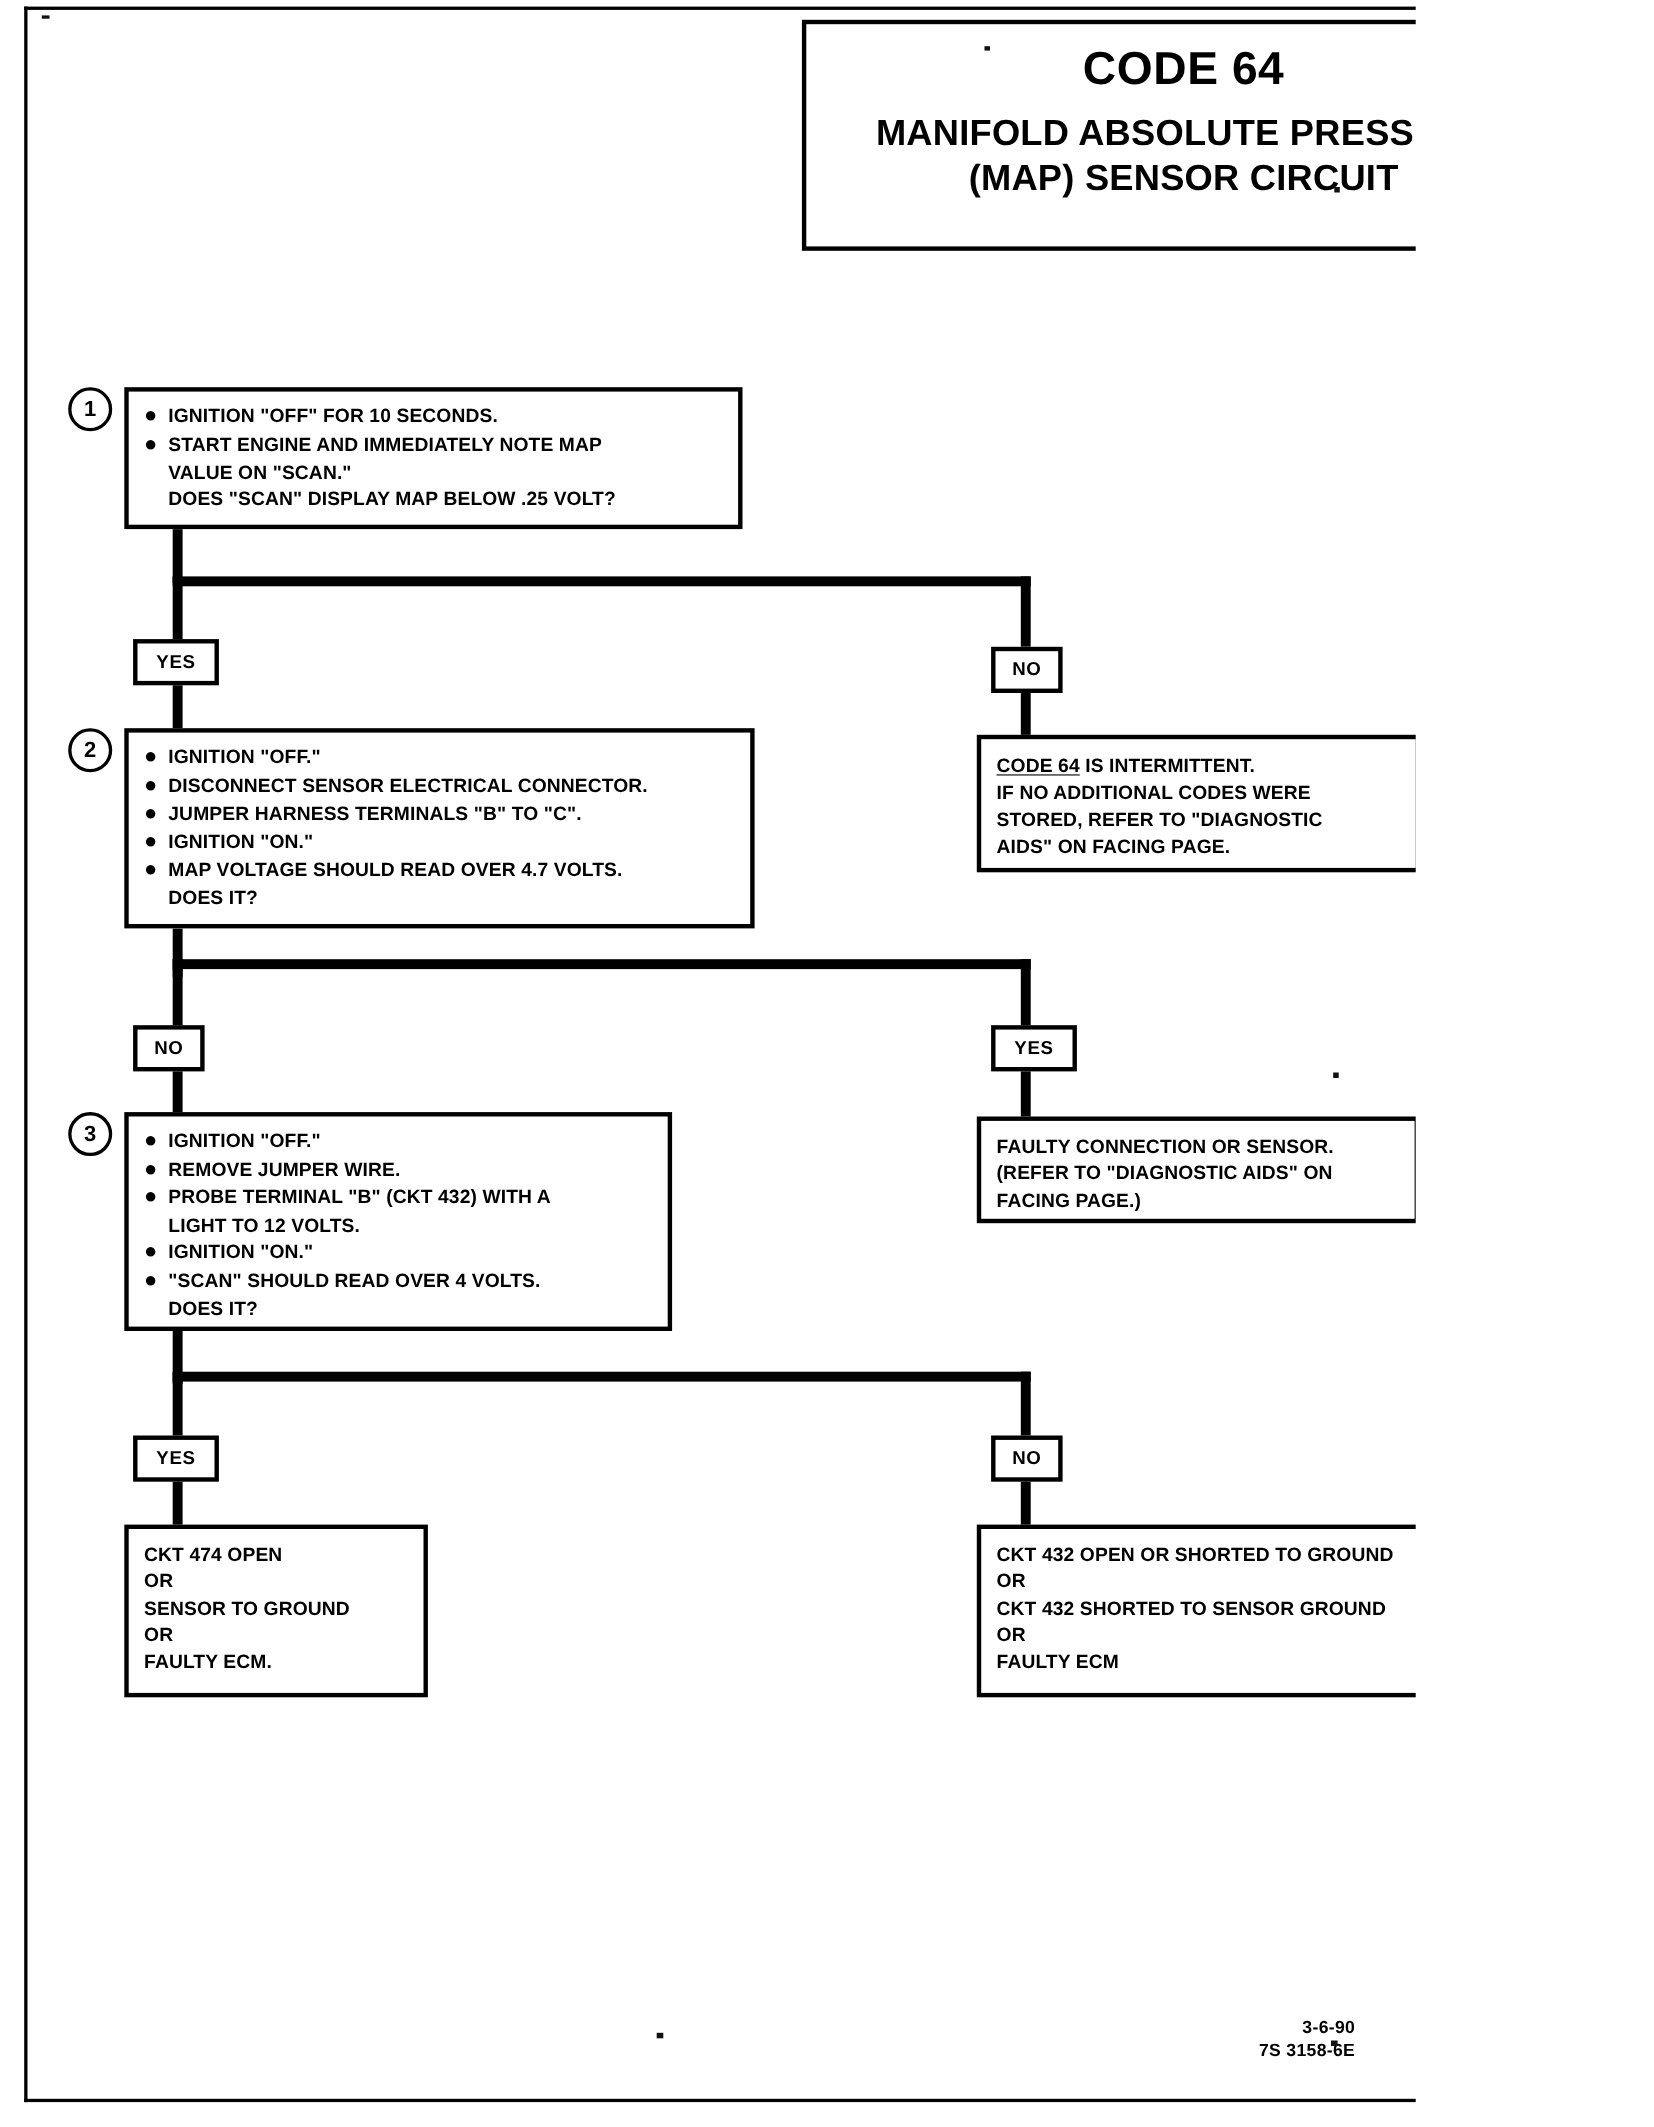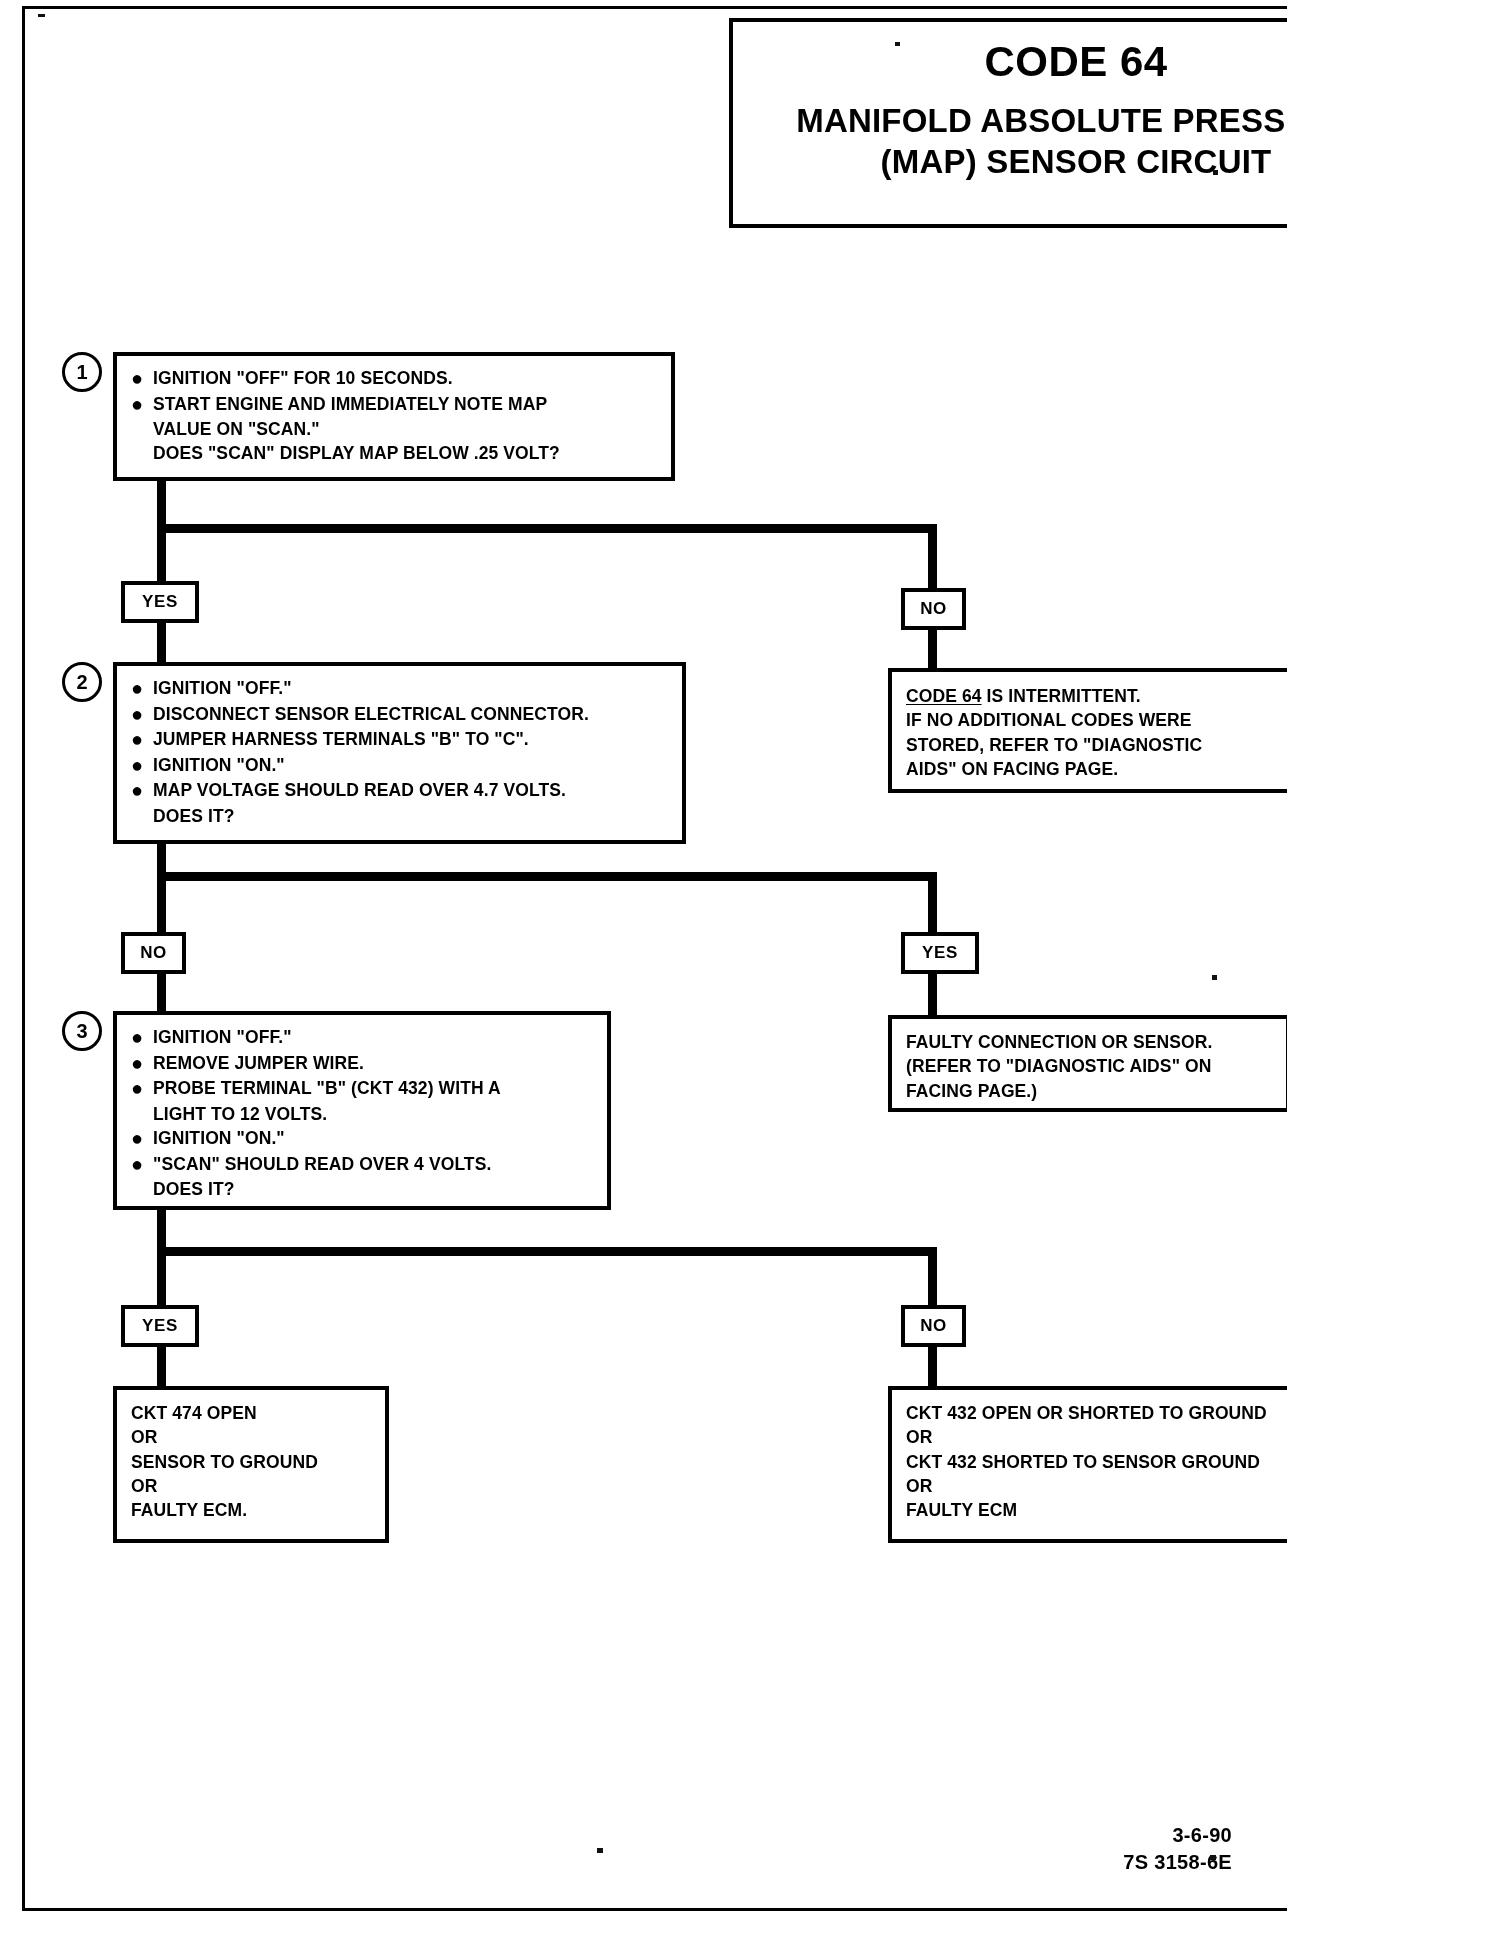--- a/index.html
+++ b/index.html
@@ -95,21 +95,21 @@
     z-index:6;
   }
 
   
   .ln{position:absolute;background:#000;z-index:2;}
 
   
   .footer{
     position:absolute;right:55px;bottom:58px;
     text-align:right;
-    font-size:20px;font-weight:bold;line-height:1.35;
+    font-size:16px;font-weight:bold;line-height:1.35;
     letter-spacing:0.3px;
   }
 
   
   .speck{position:absolute;background:#111;z-index:1;}
 </style>
 </head>
 <body>
 
 <div id="page">

